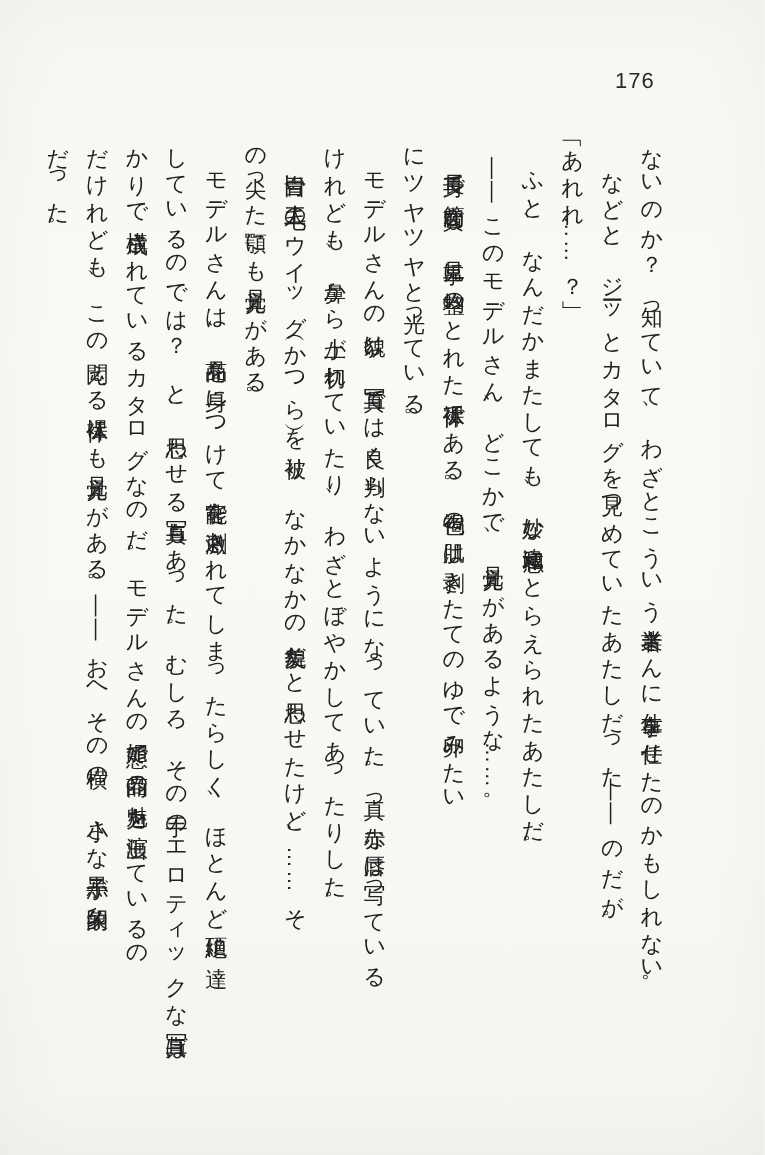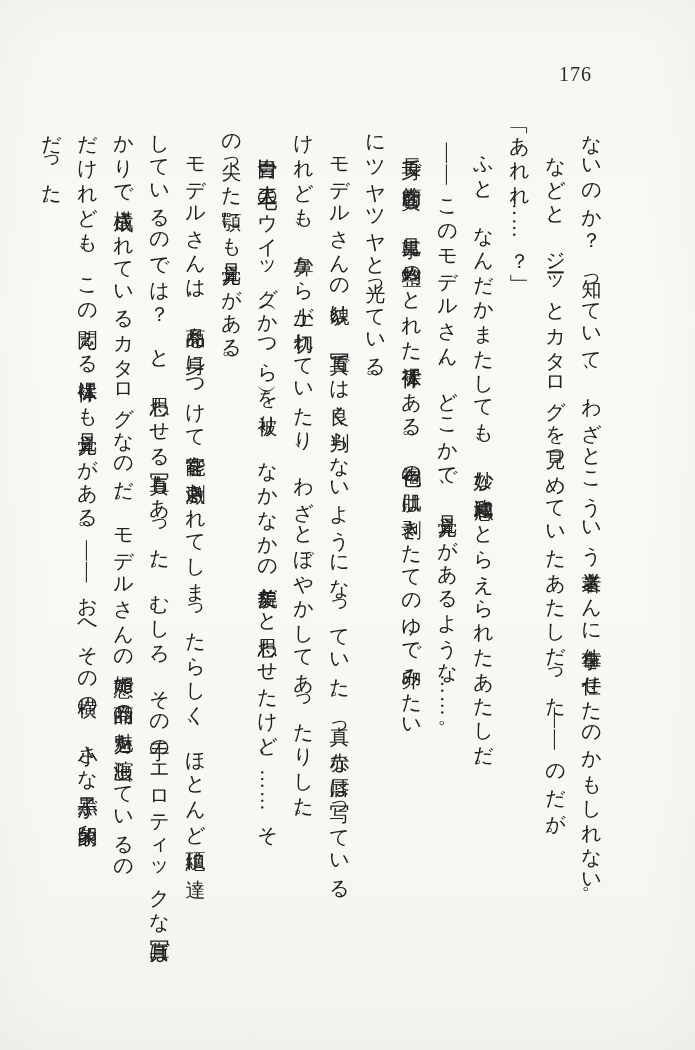--- a/index.html
+++ b/index.html
@@ -12,21 +12,21 @@
     height: 1050px;
     background: var(--paper);
   }
   .page {
     position: relative;
     width: 695px;
     height: 1050px;
     background: linear-gradient(180deg, #f7f6f3 0%, #faf9f6 30%, #f8f7f4 75%, #f4f3f0 100%);
     box-shadow: inset 0 0 70px rgba(0,0,0,0.035);
     overflow: hidden;
-    font-family: Liberation Serif, serif;
+    font-family: Liberation Sans, sans-serif;
     color: var(--ink);
   }
   .page-number {
     position: absolute;
     top: 63px;
     left: 559px;
     font-size: 20px;
     letter-spacing: 1px;
     color: #2a2928;
   }

